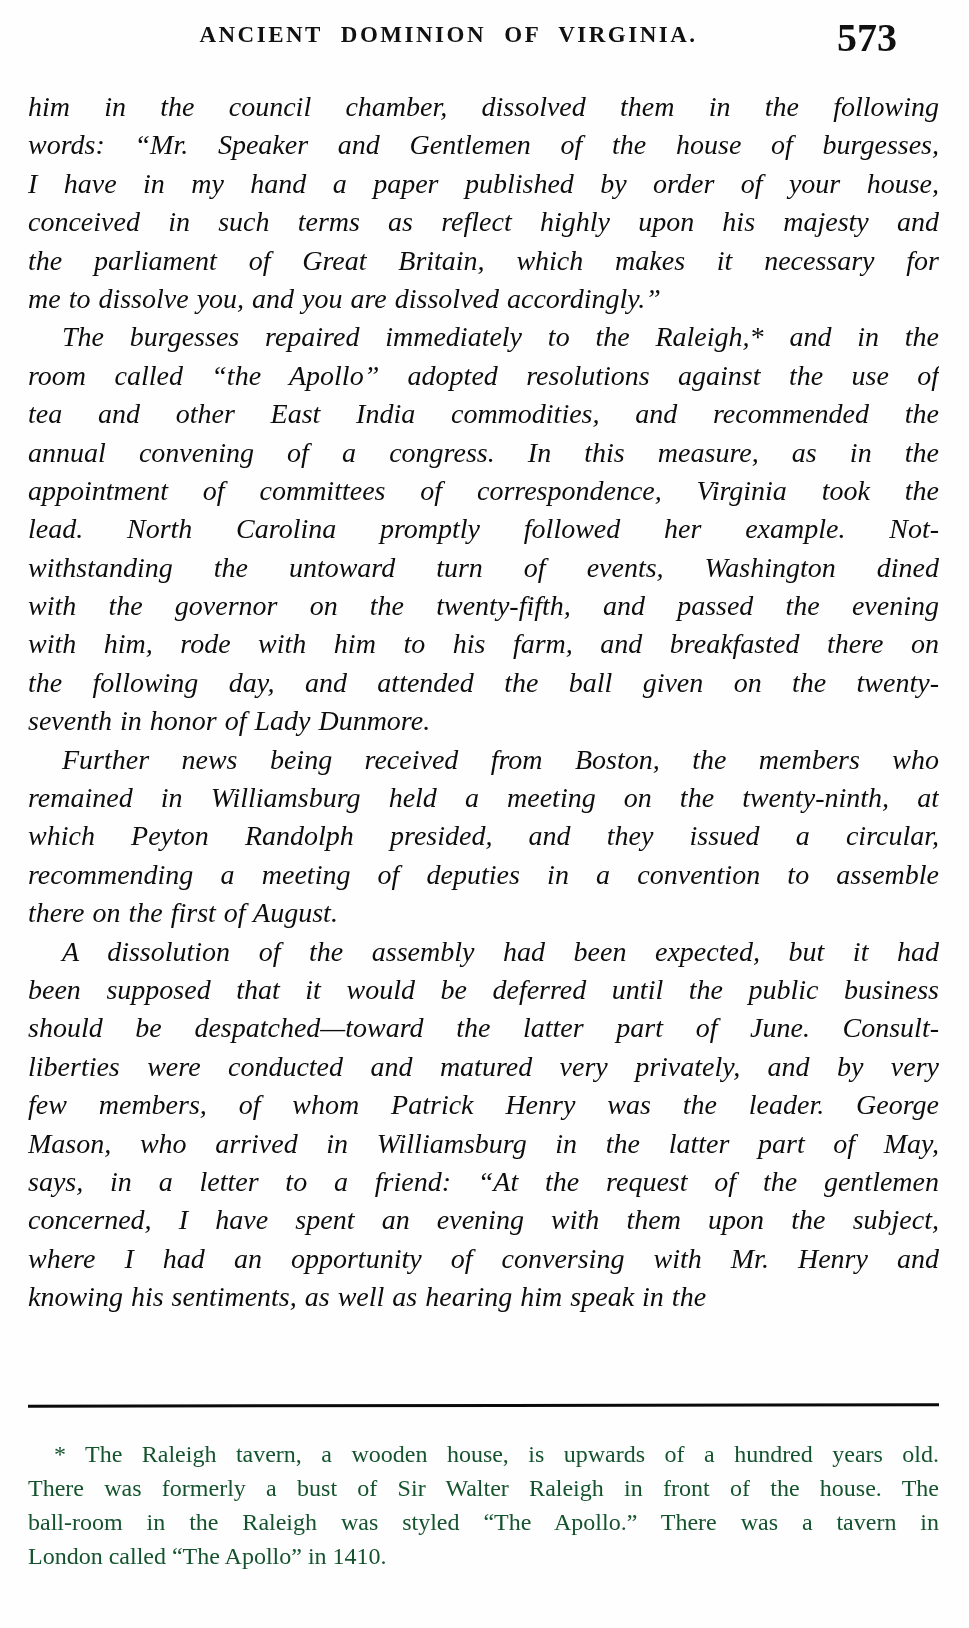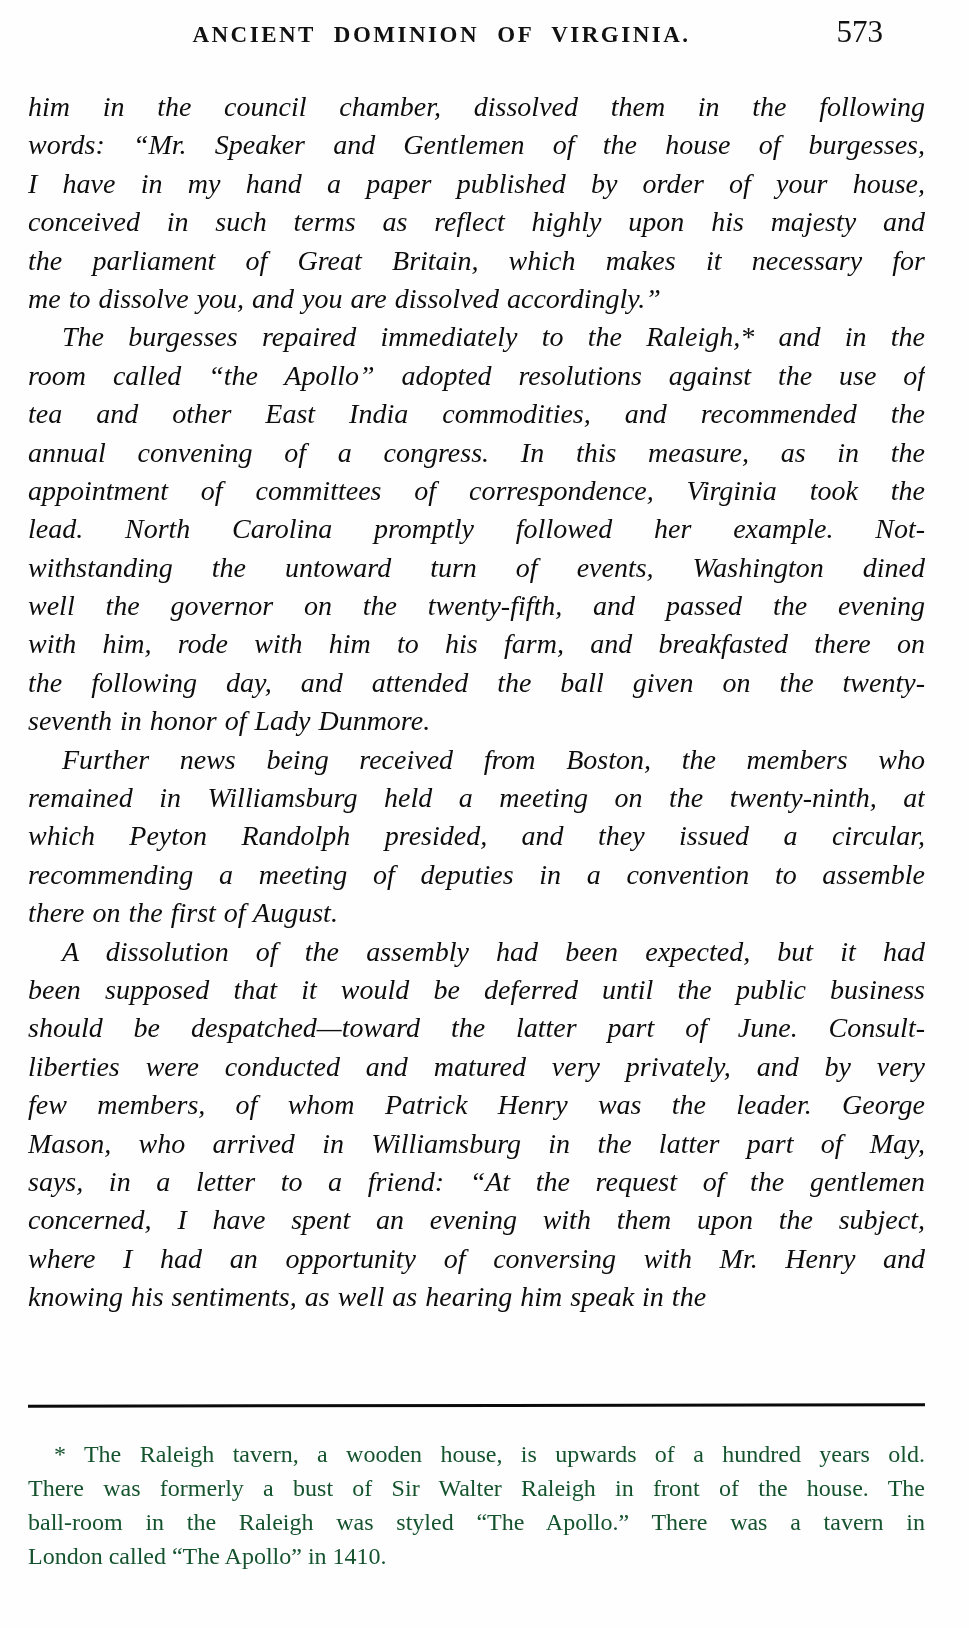--- a/index.html
+++ b/index.html
@@ -8,21 +8,21 @@
     background: #ffffff;
   }
   .page {
     position: relative;
     width: 969px;
     height: 1628px;
     background: #fefefe;
     color: #0a0a0a;
     font-family: "Liberation Serif", "DejaVu Serif", serif;
     box-sizing: border-box;
-    padding: 18px 44px 0 28px;
+    padding: 18px 30px 0 28px;
     overflow: hidden;
   }
   
   .running-head-row {
     position: relative;
     height: 42px;
   }
   .running-head {
     position: absolute;
     left: 0;
@@ -32,22 +32,22 @@
     font-size: 23px;
     font-weight: bold;
     letter-spacing: 2.5px;
     word-spacing: 10px;
     color: #111;
   }
   .page-number {
     position: absolute;
     right: 42px;
     top: -4px;
-    font-size: 31px;
-    font-weight: normal;
+    font-size: 40px;
+    font-weight: bold;
     color: #111;
   }
   
   .body-text {
     margin-top: 28px;
     font-size: 28px;
     color: #0d0d0d;
   }
   .para { margin: 0; font-style: italic; }
   .line {
@@ -107,21 +107,21 @@
         <div class="line last">me to dissolve you, and you are dissolved accordingly.”</div>
       </div>
       <div class="para indent">
         <div class="line">The burgesses repaired immediately to the Raleigh,* and in the</div>
         <div class="line">room called “the Apollo” adopted resolutions against the use of</div>
         <div class="line">tea and other East India commodities, and recommended the</div>
         <div class="line">annual convening of a congress.  In this measure, as in the</div>
         <div class="line">appointment of committees of correspondence, Virginia took the</div>
         <div class="line">lead.  North Carolina promptly followed her example.  Not-</div>
         <div class="line">withstanding the untoward turn of events, Washington dined</div>
-        <div class="line">well the governor on the twenty-fifth, and passed the evening</div>
+        <div class="line">with the governor on the twenty-fifth, and passed the evening</div>
         <div class="line">with him, rode with him to his farm, and breakfasted there on</div>
         <div class="line">the following day, and attended the ball given on the twenty-</div>
         <div class="line last">seventh in honor of Lady Dunmore.</div>
       </div>
       <div class="para indent">
         <div class="line">Further news being received from Boston, the members who</div>
         <div class="line">remained in Williamsburg held a meeting on the twenty-ninth, at</div>
         <div class="line">which Peyton Randolph presided, and they issued a circular,</div>
         <div class="line">recommending a meeting of deputies in a convention to assemble</div>
         <div class="line last">there on the first of August.</div>

